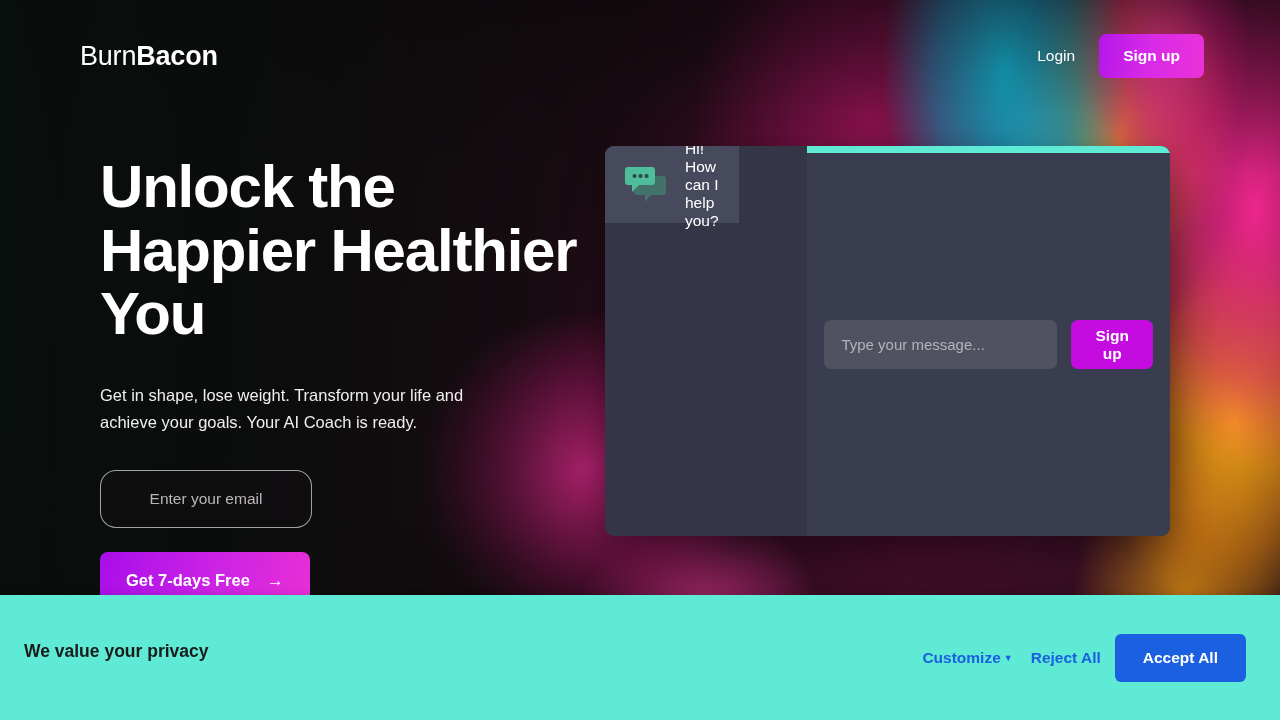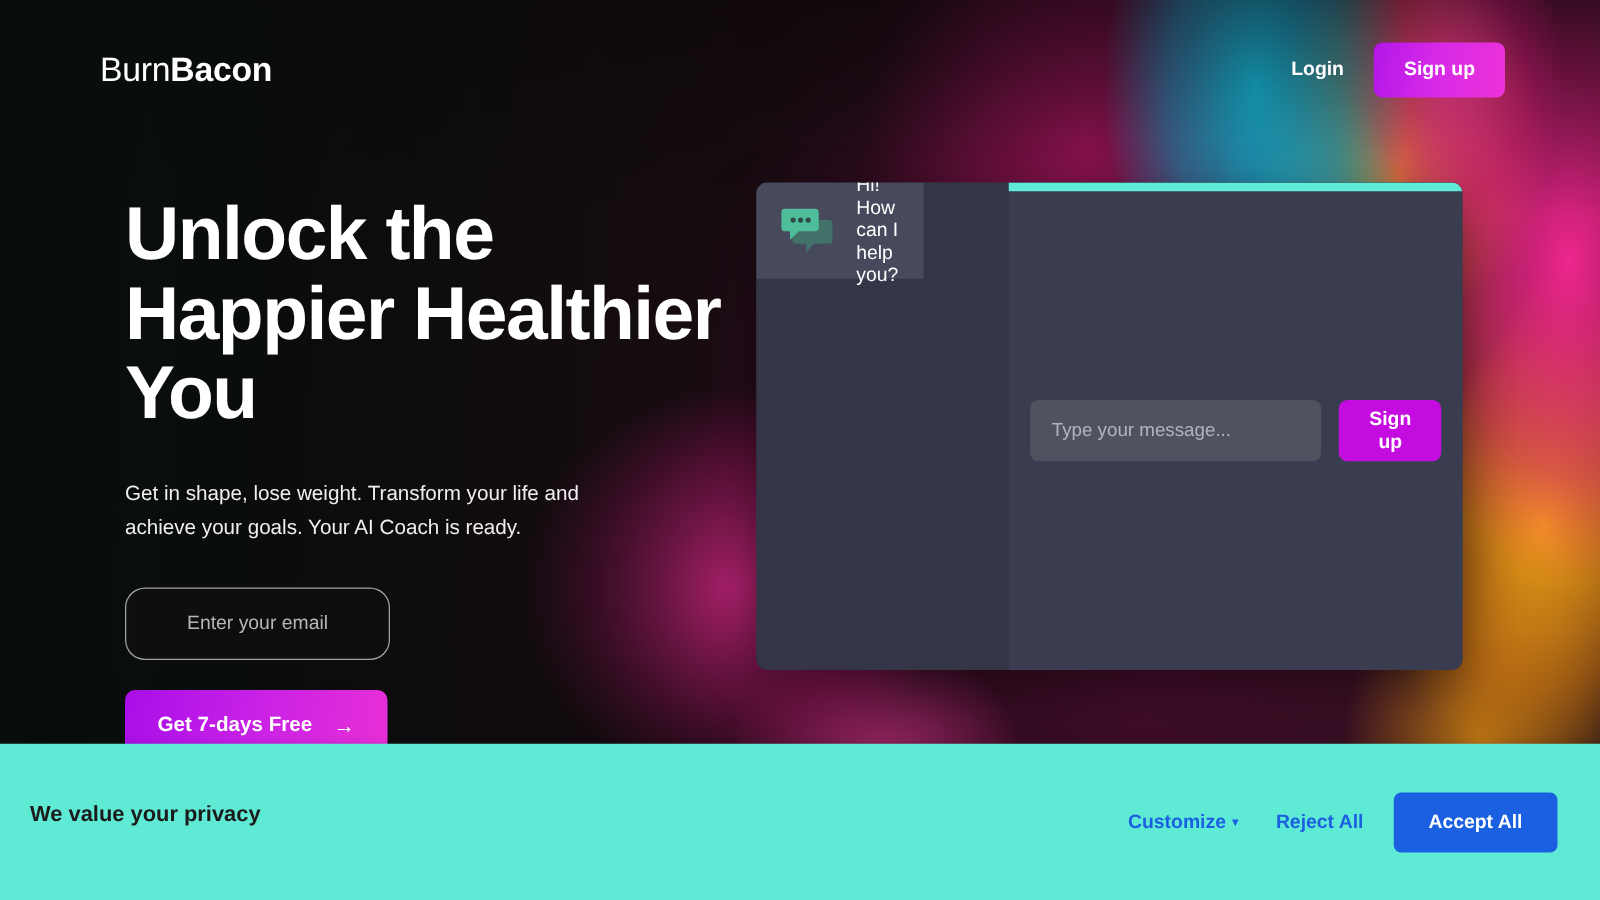--- a/index.html
+++ b/index.html
@@ -47,21 +47,21 @@
   .nav{
     position:absolute; top:0; left:0; right:0; height:112px;
     display:flex; align-items:center; justify-content:space-between;
     padding:0 76px 0 80px; z-index:20;
   }
   .logo{ font-size:27px; color:#fff; letter-spacing:-.2px; white-space:nowrap; }
   .logo .thin{ font-weight:400; }
   .logo .bold{ font-weight:700; }
   .nav-right{ display:flex; align-items:center; gap:18px; }
   .login-link{
-    color:#fff; font-size:15.5px; font-weight:700; text-decoration:none;
+    color:#fff; font-size:15.5px; font-weight:400; text-decoration:none;
     padding:8px 6px; cursor:pointer;margin-left:38px;
   }
   .signup-btn{
     background:linear-gradient(100deg,#b316e8 0%,#d629e8 45%,#ec32d8 100%);
     color:#fff; font-size:15.5px; font-weight:600;
     border:none; border-radius:7px; padding:13px 24px; cursor:pointer;
     font-family:inherit;
   }
 
   
@@ -137,21 +137,21 @@
     padding:0 26px 0 24px;
     box-shadow:0 -1px 6px rgba(0,0,0,.12);
   }
   .cookie-left{ max-width:870px; padding-top:2px; }
   .cookie-title{
     font-size:17.5px; font-weight:700; color:#1b1b1b; margin-bottom:15px;
   }
   .cookie-text{
     font-size:13.5px; color:#2a2a2a; line-height:1.72; max-width:860px;
   }
-  .cookie-actions{ display:flex; align-items:center; gap:20px; padding-right:8px; }
+  .cookie-actions{ display:flex; align-items:center; gap:10px; padding-right:8px; }
   .link-btn{
     background:none; border:none; color:#1a60e0; font-size:15.5px;
     font-weight:600; cursor:pointer; font-family:inherit;
     display:inline-flex; align-items:center; gap:3px; padding:6px 4px;
   }
   .caret{ font-size:9px; line-height:1; position:relative; top:1px; }
   .accept-btn{
     background:#1a60e0; color:#fff; font-size:15.5px; font-weight:600;
     border:none; border-radius:6px; padding:15px 28px; cursor:pointer;
     font-family:inherit;

